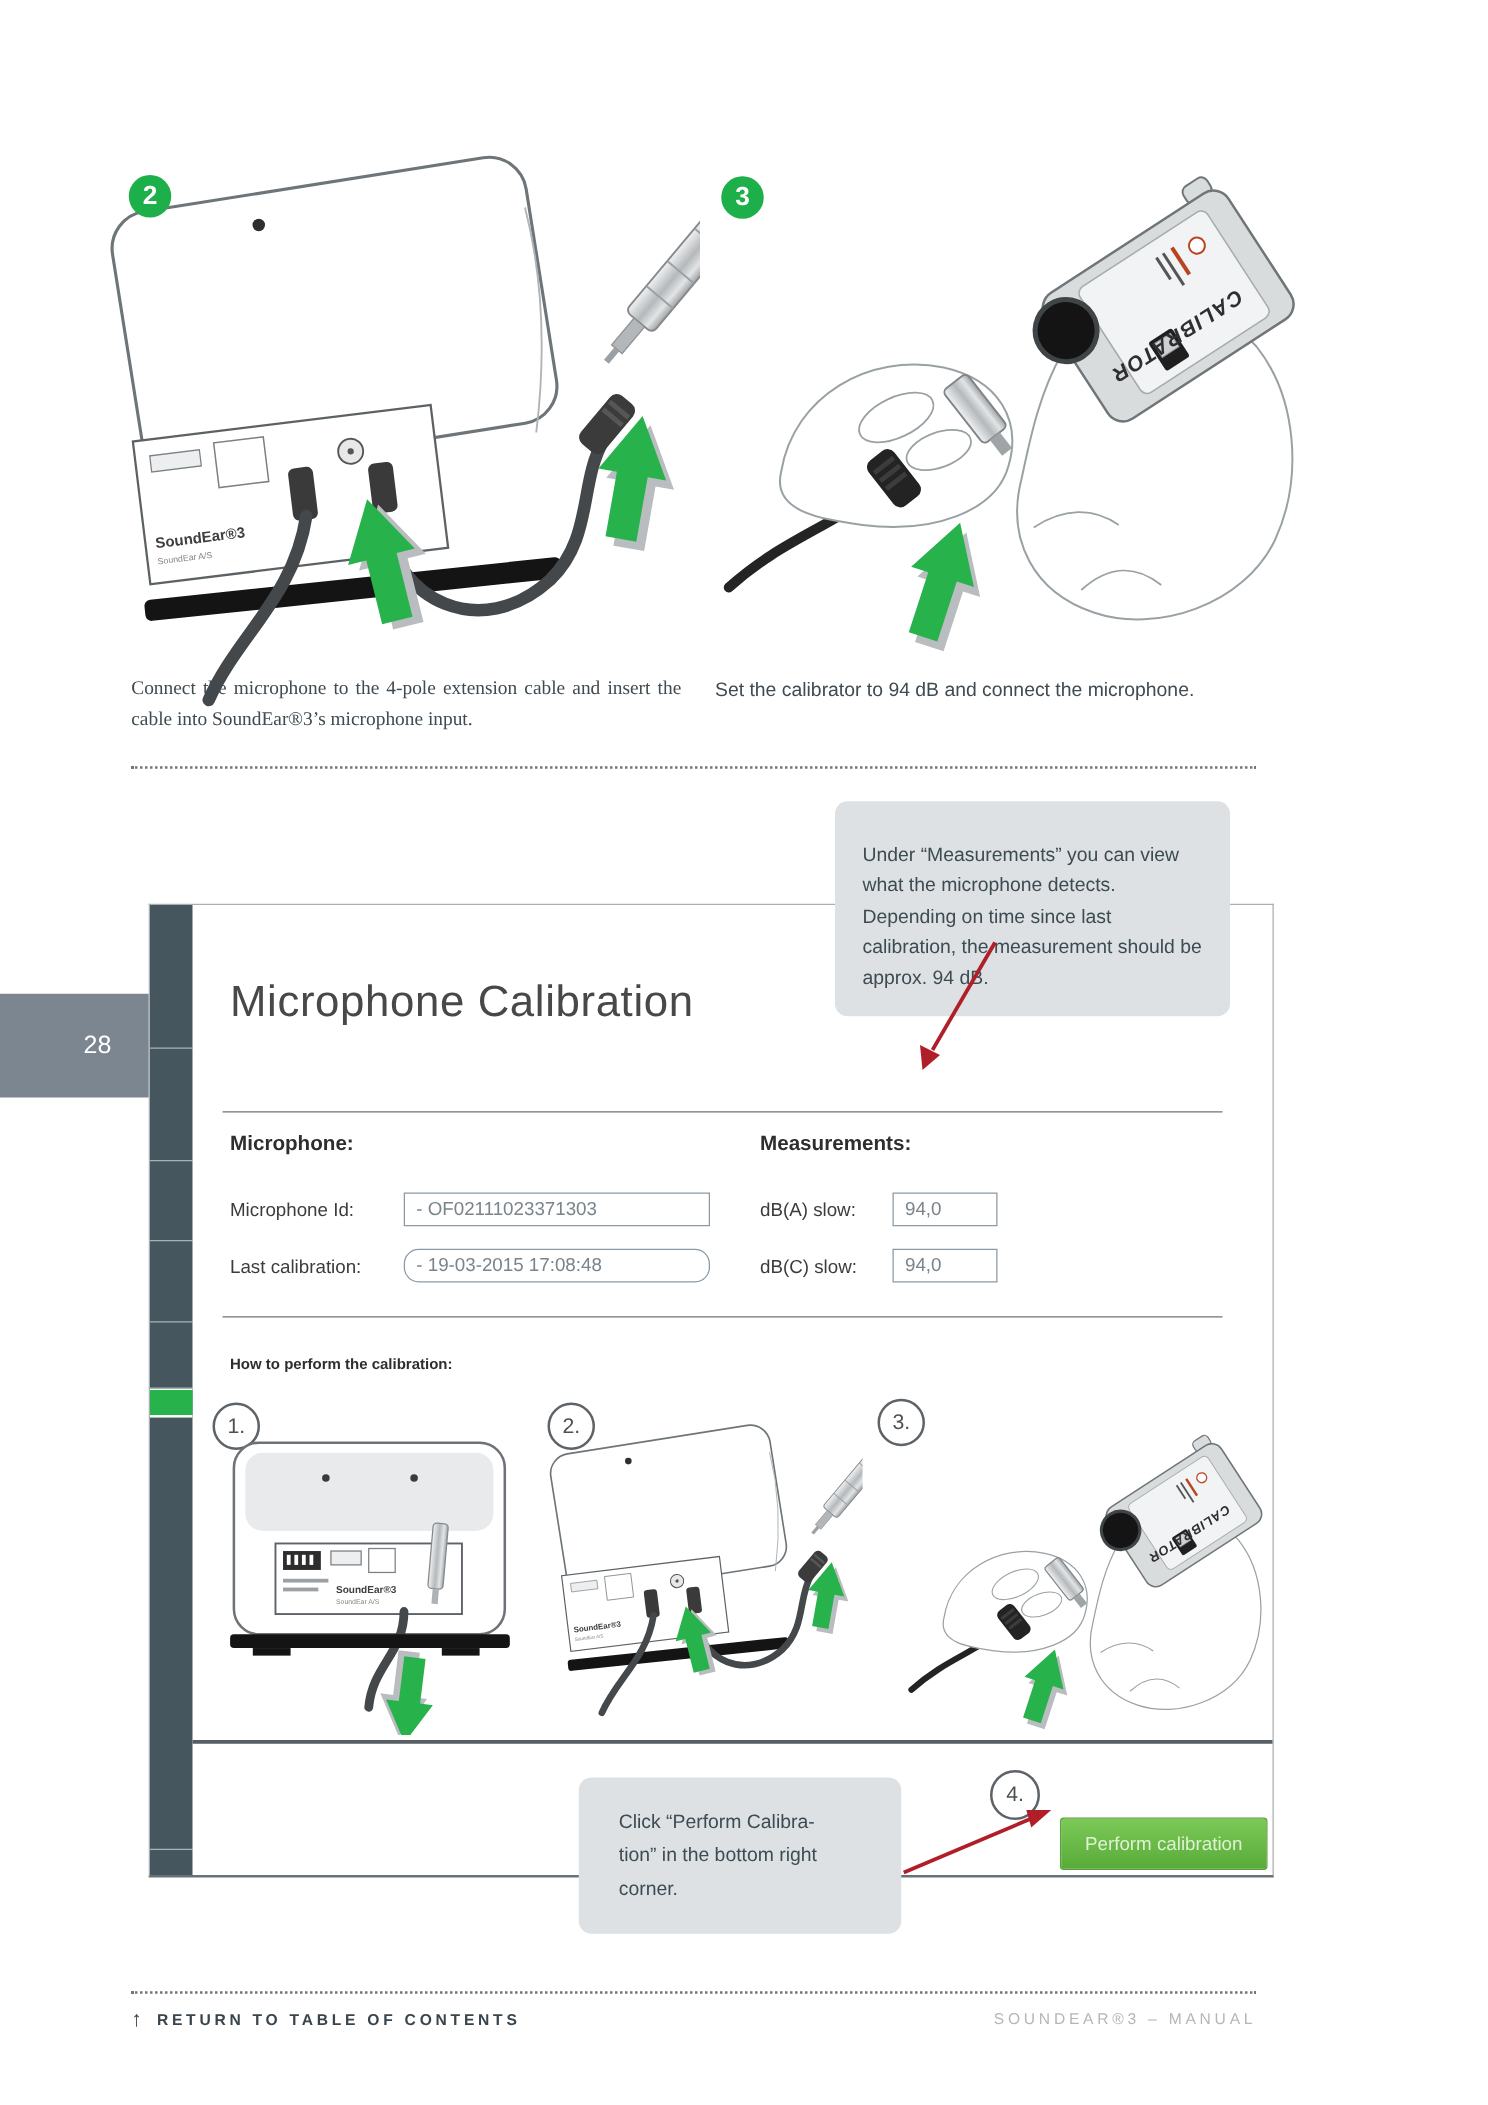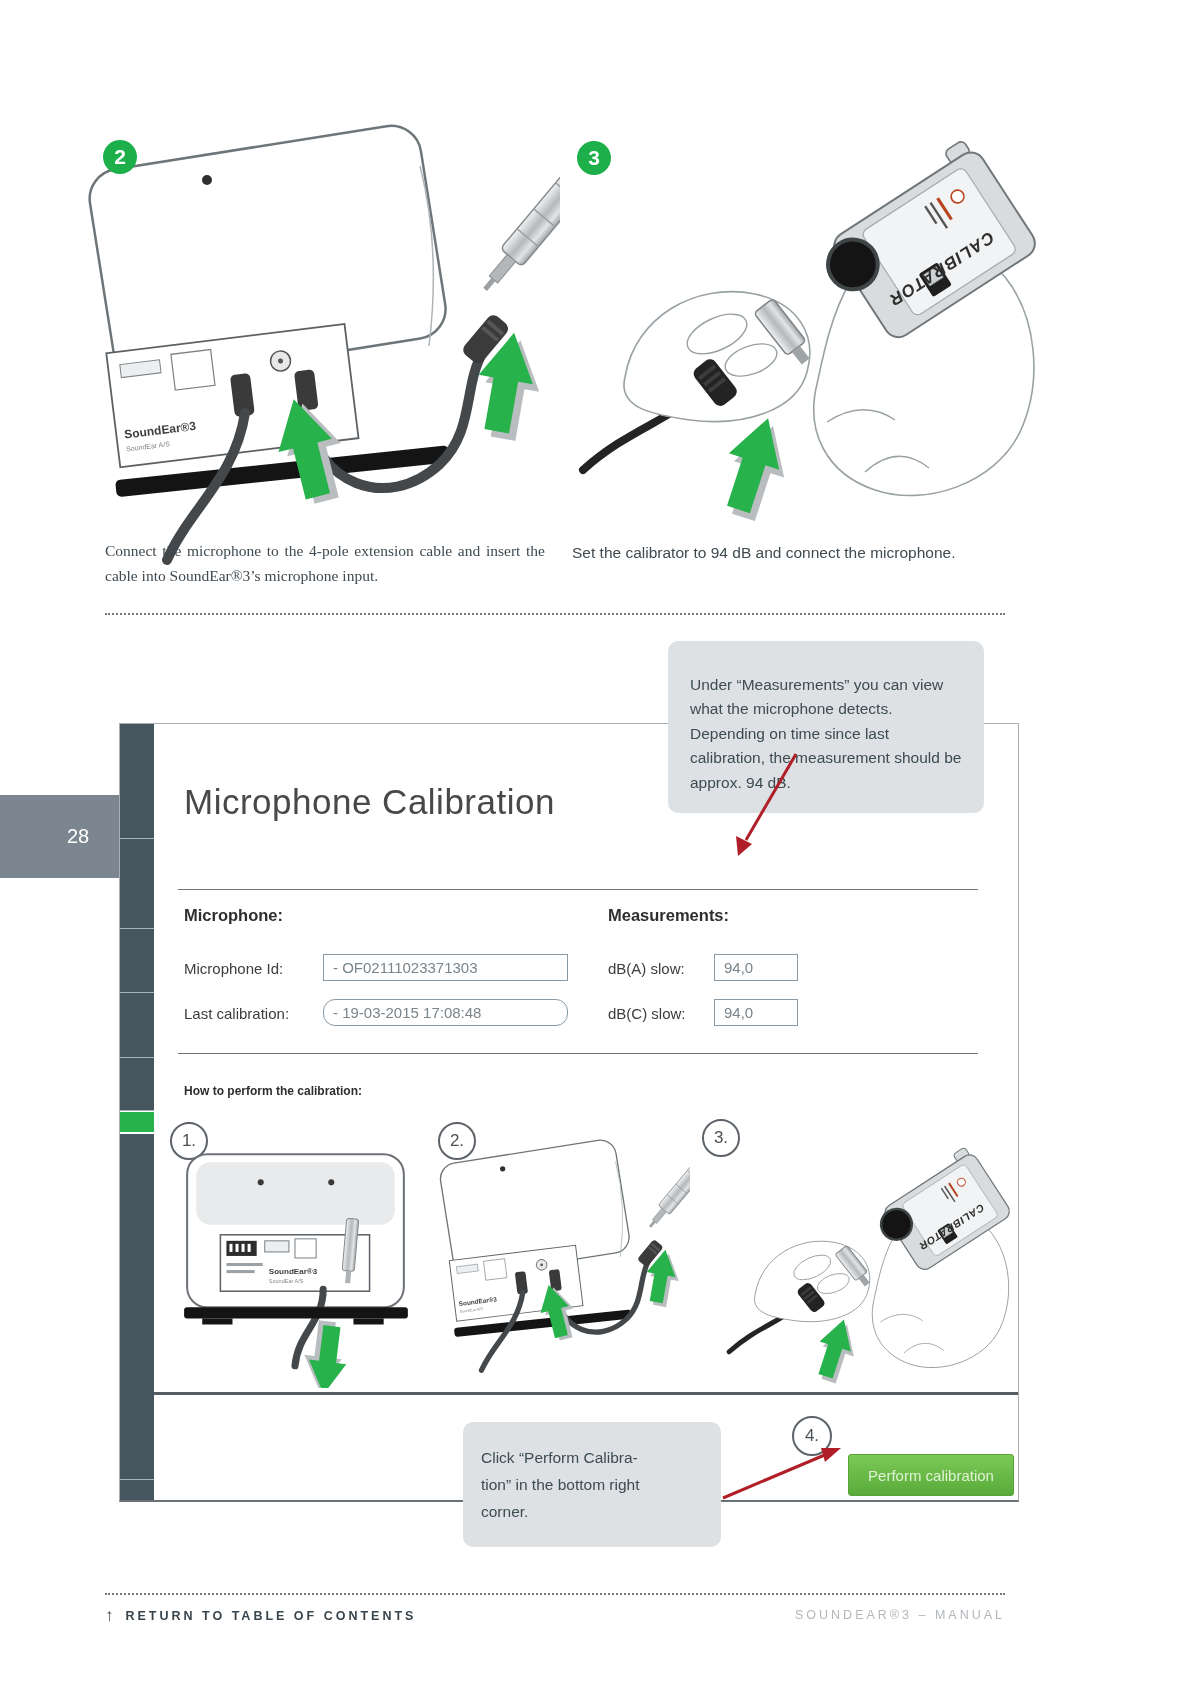--- a/index.html
+++ b/index.html
@@ -25,21 +25,21 @@
   
   .dotted{position:absolute;left:105px;width:900px;border-top:2px dotted #6f787e;height:0;}
   .dot-top{top:613px;}
   .dot-bottom{top:1593px;}
   
   .callout{
     position:absolute;background:#dde1e4;border-radius:10px;color:#3d4b52;
     font-size:15.5px;line-height:1.58;z-index:8;
   }
   .callout-1{left:668px;top:641px;width:316px;padding:32px 22px 18px 22px;box-sizing:border-box;}
-  .callout-2{left:463px;top:1422px;width:258px;padding:22px 18px;box-sizing:border-box;line-height:1.75;}
+  .callout-2{left:463px;top:1422px;width:258px;padding:22px 32px;box-sizing:border-box;line-height:1.75;}
   .callout-2 span{display:block;}
   .redarrow{position:absolute;z-index:9;}
   .ra1{left:730px;top:748px;width:80px;height:110px;}
   .ra2{left:715px;top:1438px;width:140px;height:70px;}
   
   .appwin{
     position:absolute;left:107px;top:723px;width:900px;height:779px;background:#ffffff;
     border:1px solid #a9aeb2;border-bottom:2px solid #697076;box-sizing:border-box;z-index:2;margin-left:12px;
   }
   .sidestrip{position:absolute;left:0;top:0;width:34px;height:100%;background:#46565e;display:flex;flex-direction:column;}

